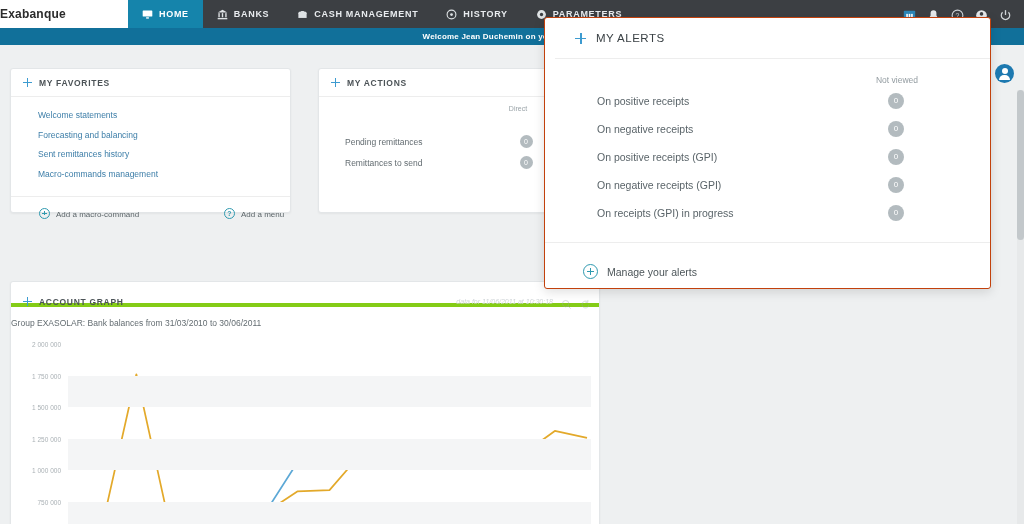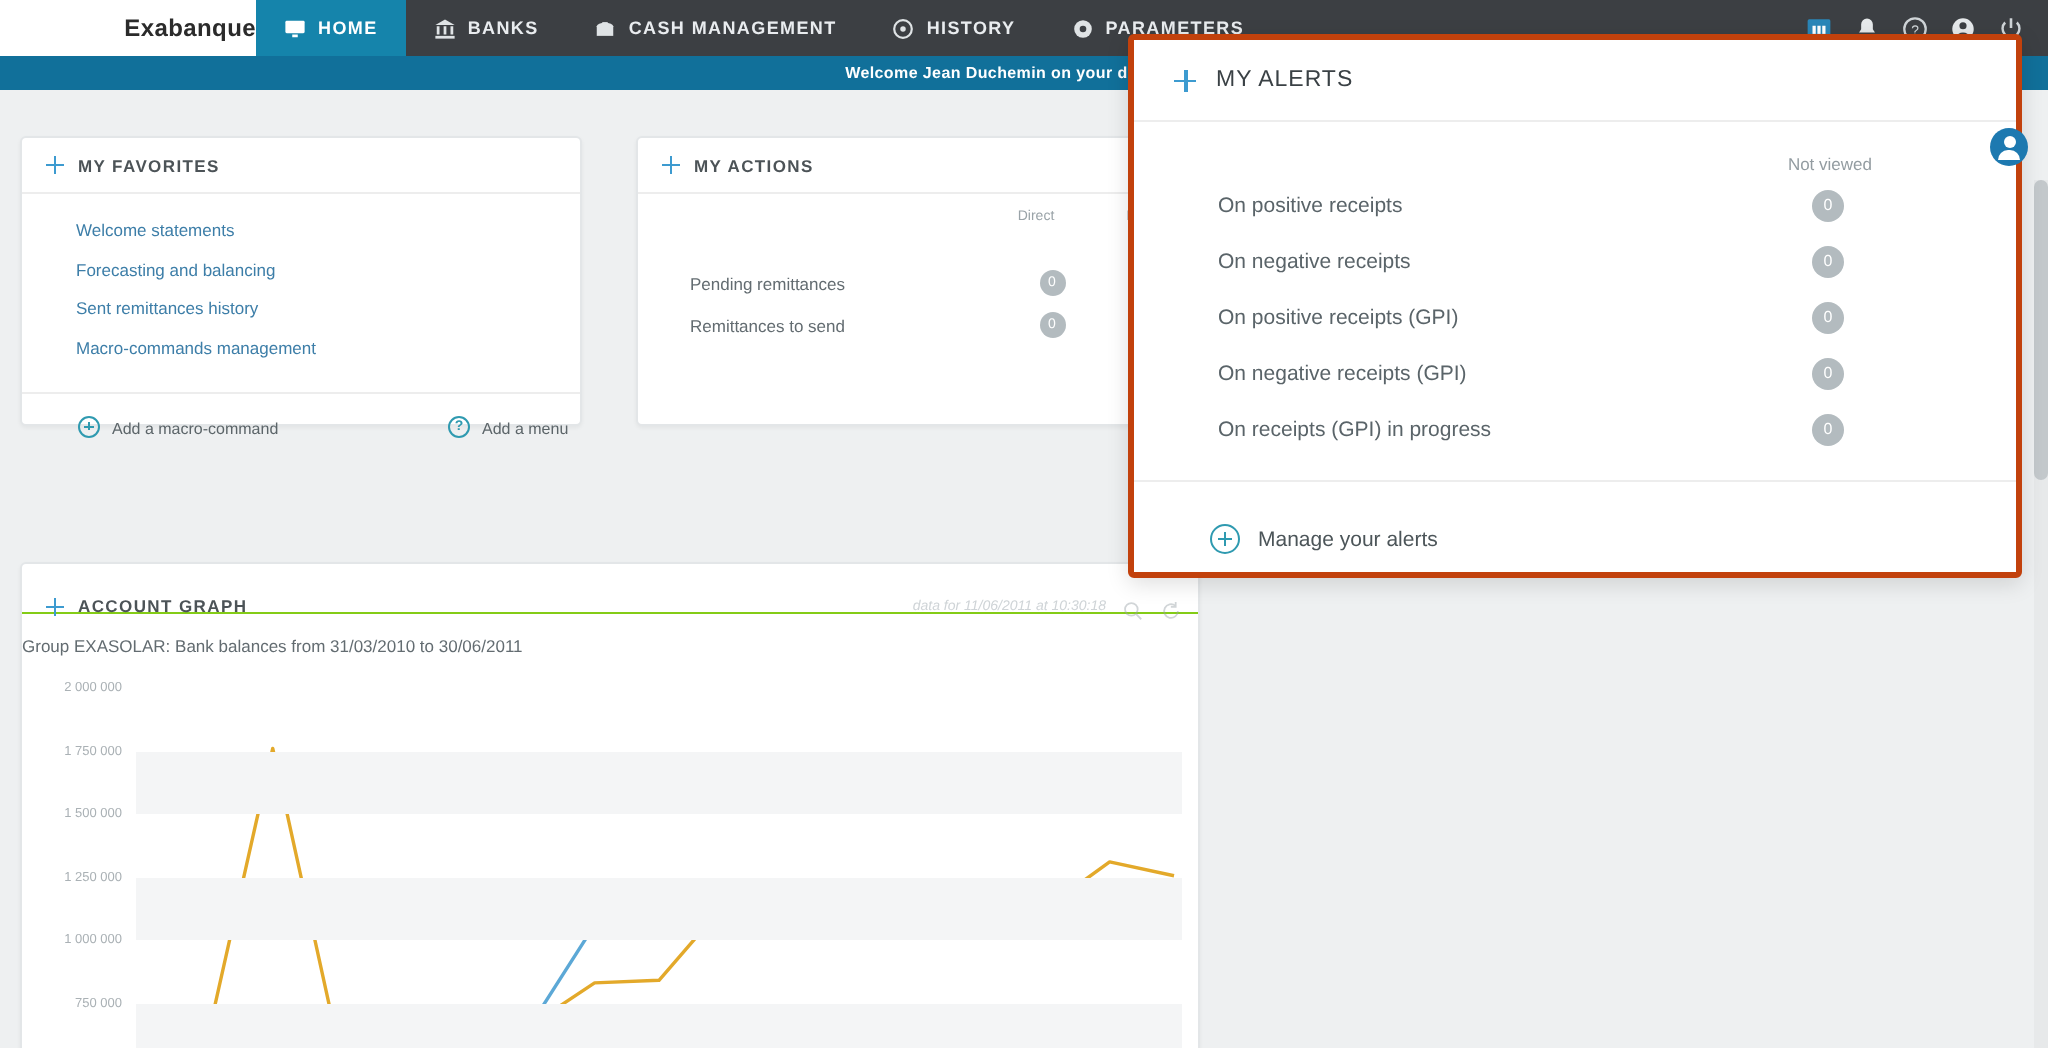--- a/index.html
+++ b/index.html
@@ -13,21 +13,21 @@
   .app { position: relative; width: 1024px; height: 524px; }
 
   
   .topbar {
     position: absolute; top: 0; left: 0; width: 1024px; height: 28px;
     background: #3c3f43;
     display: flex; align-items: stretch;
   }
   .brand {
     width: 128px; background: #ffffff;
-    display: flex; align-items: center; justify-content: flex-end;
+    display: flex; align-items: center; justify-content: flex-start;
     font-size: 12px; font-weight: bold; color: #2b2b2b; letter-spacing: .2px;
   }
   .navitems { display: flex; align-items: stretch; }
   .navitem {
     display: flex; align-items: center; gap: 6px;
     padding: 0 14px;
     color: #e9ecef; font-size: 9px; font-weight: bold;
     letter-spacing: .7px; text-transform: uppercase;
     cursor: pointer; white-space: nowrap;
   }
@@ -123,24 +123,25 @@
   .act-cells { display: flex; }
   .badge-cell { width: 48px; display: flex; justify-content: center; }
   .badge {
     width: 13px; height: 13px; border-radius: 50%;
     background: #b3bbbf; color: #ffffff;
     font-size: 7px; line-height: 13px; text-align: center;
   }
 
   
   #alerts {
-    position: absolute; left: 564px; top: 17px; width: 447px; height: 272px;
-    background: #ffffff; border: 3px solid #c2410c; border-radius: 3px;
+    position: absolute; left: 544px; top: 17px; width: 447px; height: 272px;
+    background: #ffffff; border: 1px solid #c2410c; border-radius: 3px;
     box-shadow: 0 3px 11px rgba(0,0,0,.13);
     z-index: 40;
+    padding-left: 10px;
   }
   .alerts-head {
     height: 41px; display: flex; align-items: center; padding: 0 20px;
     border-bottom: 1px solid #ededed;
   }
   .alerts-title { font-size: 11.5px; color: #3a4145; letter-spacing: .5px; }
   .plus-big { width: 11px; height: 11px; margin-right: 10px; position: relative; flex:none; }
   .plus-big::before, .plus-big::after { content:""; position:absolute; background:#3d9bd0; }
   .plus-big::before { left: 0; top: 5px; width: 11px; height: 1.8px; }
   .plus-big::after  { top: 0; left: 5px; height: 11px; width: 1.8px; }
@@ -175,21 +176,21 @@
   #avatar-fab {
     position: absolute; left: 995px; top: 64px;
     width: 19px; height: 19px; border-radius: 50%;
     background: #1d79b0; z-index: 50; cursor: pointer;
   }
   #avatar-fab .p-head { position:absolute; left:6.5px; top:4px; width:6px; height:6px; border-radius:50%; background:#fff; }
   #avatar-fab .p-body { position:absolute; left:4px; top:11px; width:11px; height:5px; border-radius:5px 5px 0 0; background:#fff; }
 
   
   #graph { position: absolute; left: 10px; top: 236px; width: 590px; height: 250px; }
-  .graph-head { height: 25px; display:flex; align-items:center; padding: 18px 8px 0 12px; border-bottom:1px solid #84cc16; }
+  .graph-head { height: 25px; display:flex; align-items:center; padding: 18px 8px 0 12px; border-bottom:4px solid #84cc16; }
   .graph-meta { margin-left: auto; display: flex; align-items: center; gap: 8px; }
   .graph-stamp { font-size: 7px; color: #cfd4d7; font-style: italic; }
   .gicon { width: 11px; height: 11px; position: relative; cursor: pointer; opacity: .45; }
   .chart-title {
     text-align: left; font-size: 8.5px; color: #636c71;
     padding-top: 11px;
   }
   .plot-wrap { position: relative; height: 196px; margin-top: 7px; }
   .ylabels { position: absolute; left: 0; top: 0; width: 56px; height: 196px; }
   .ylabel {

